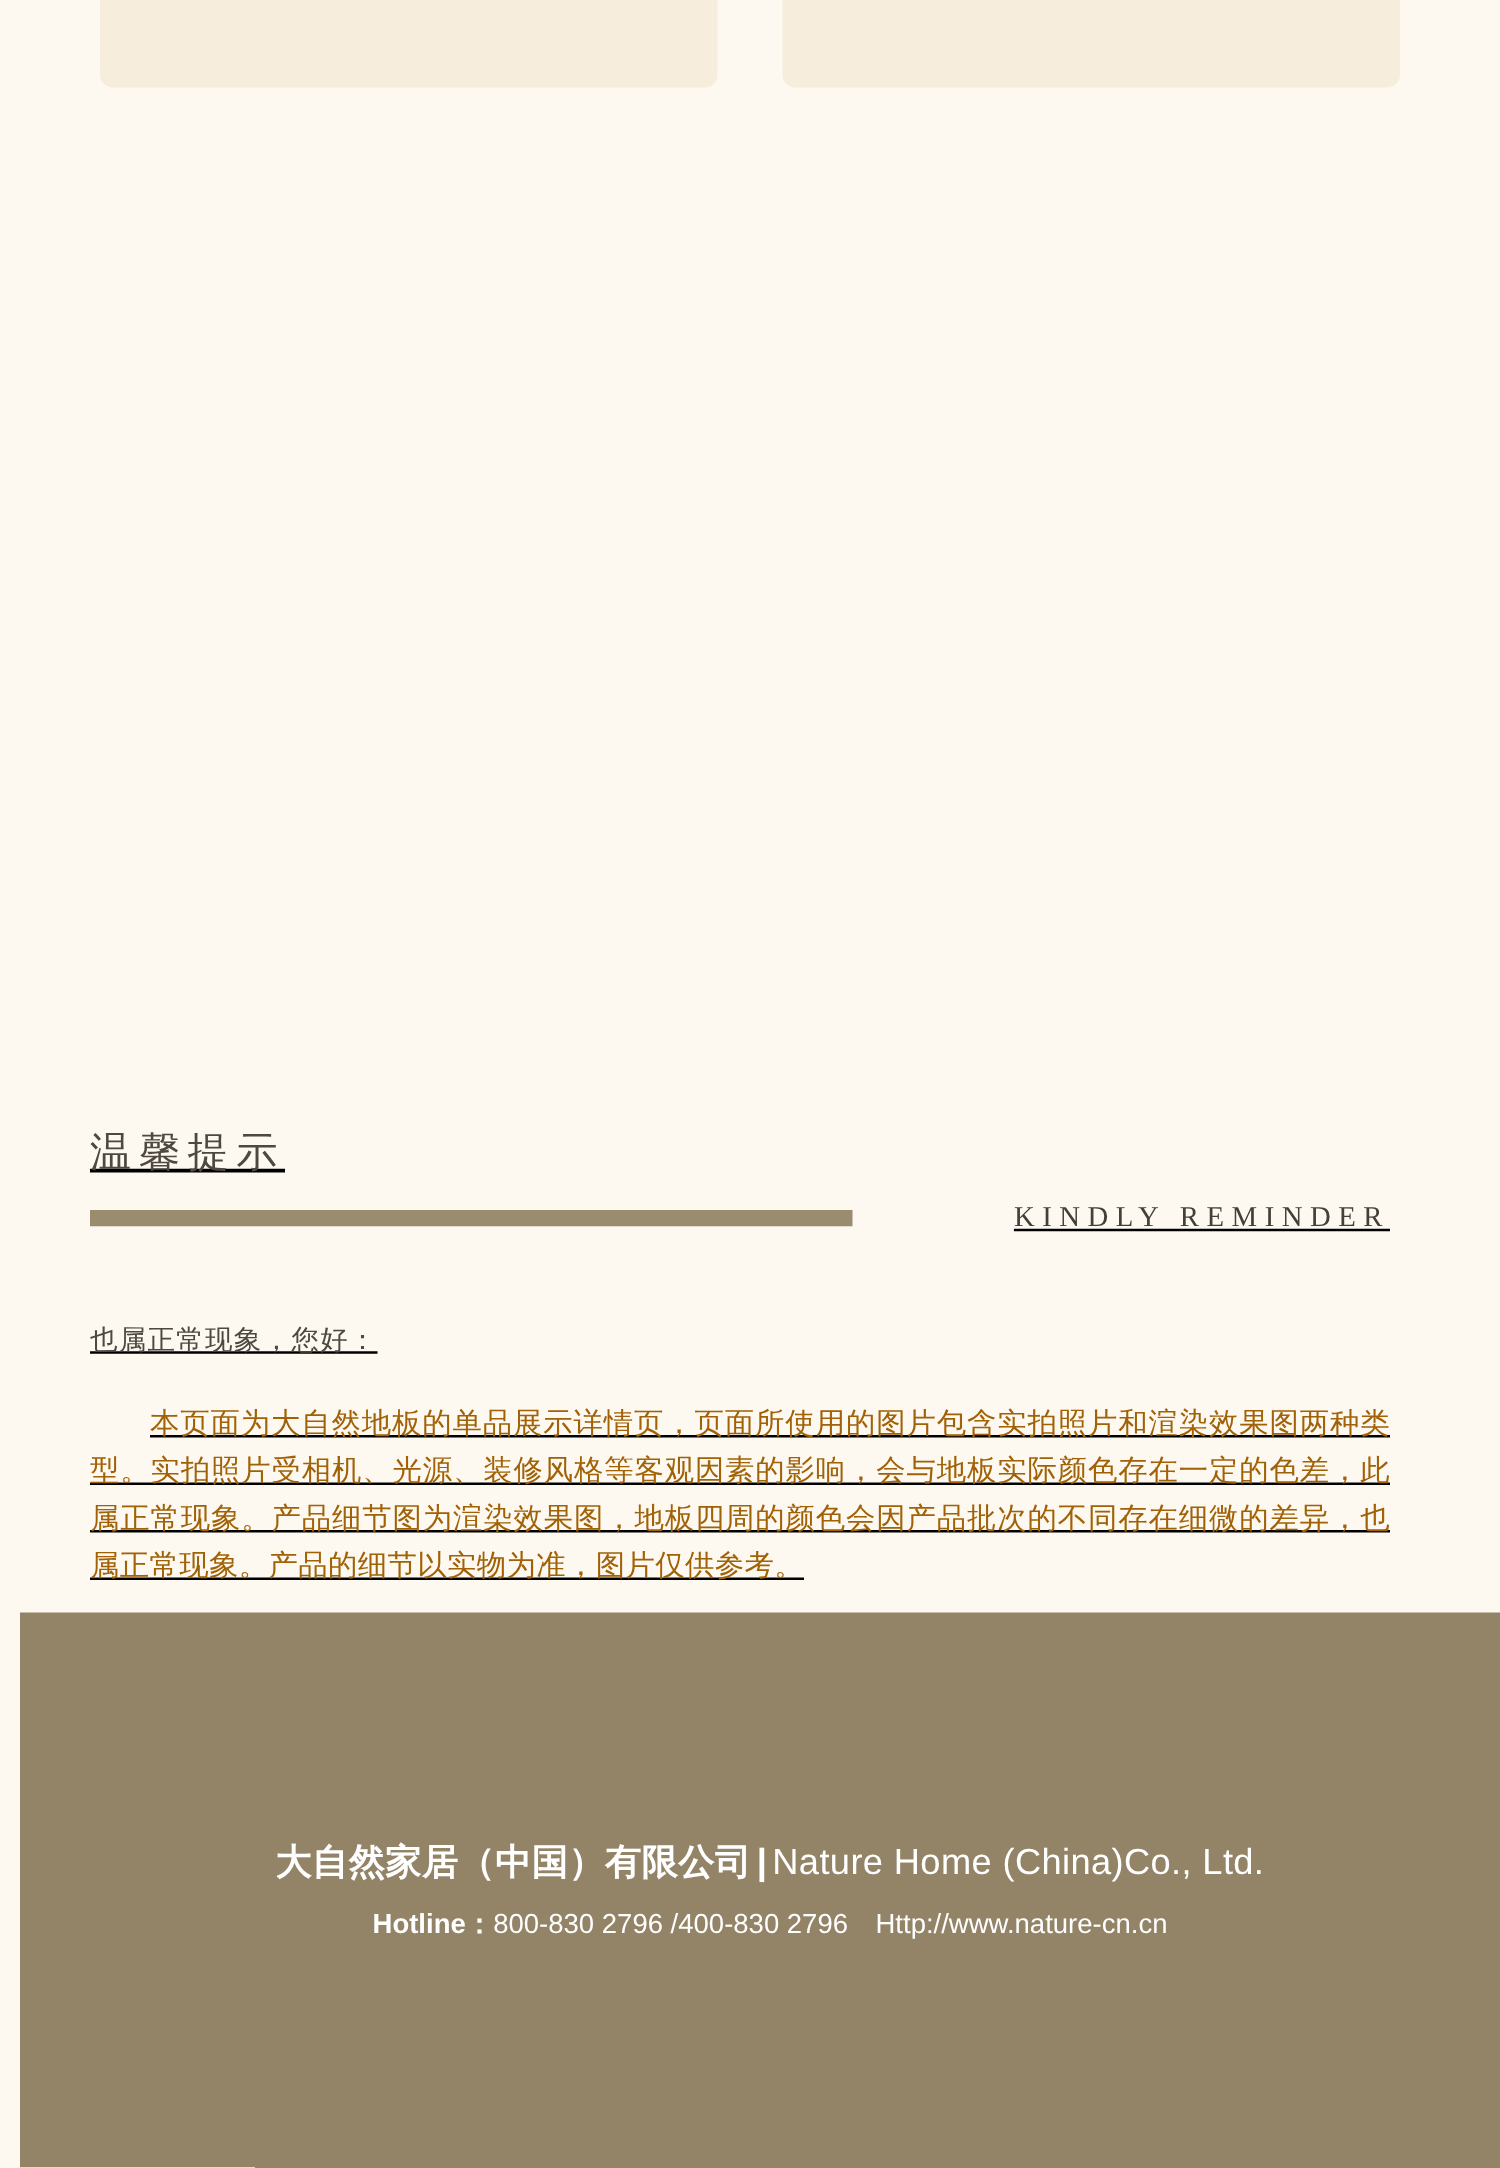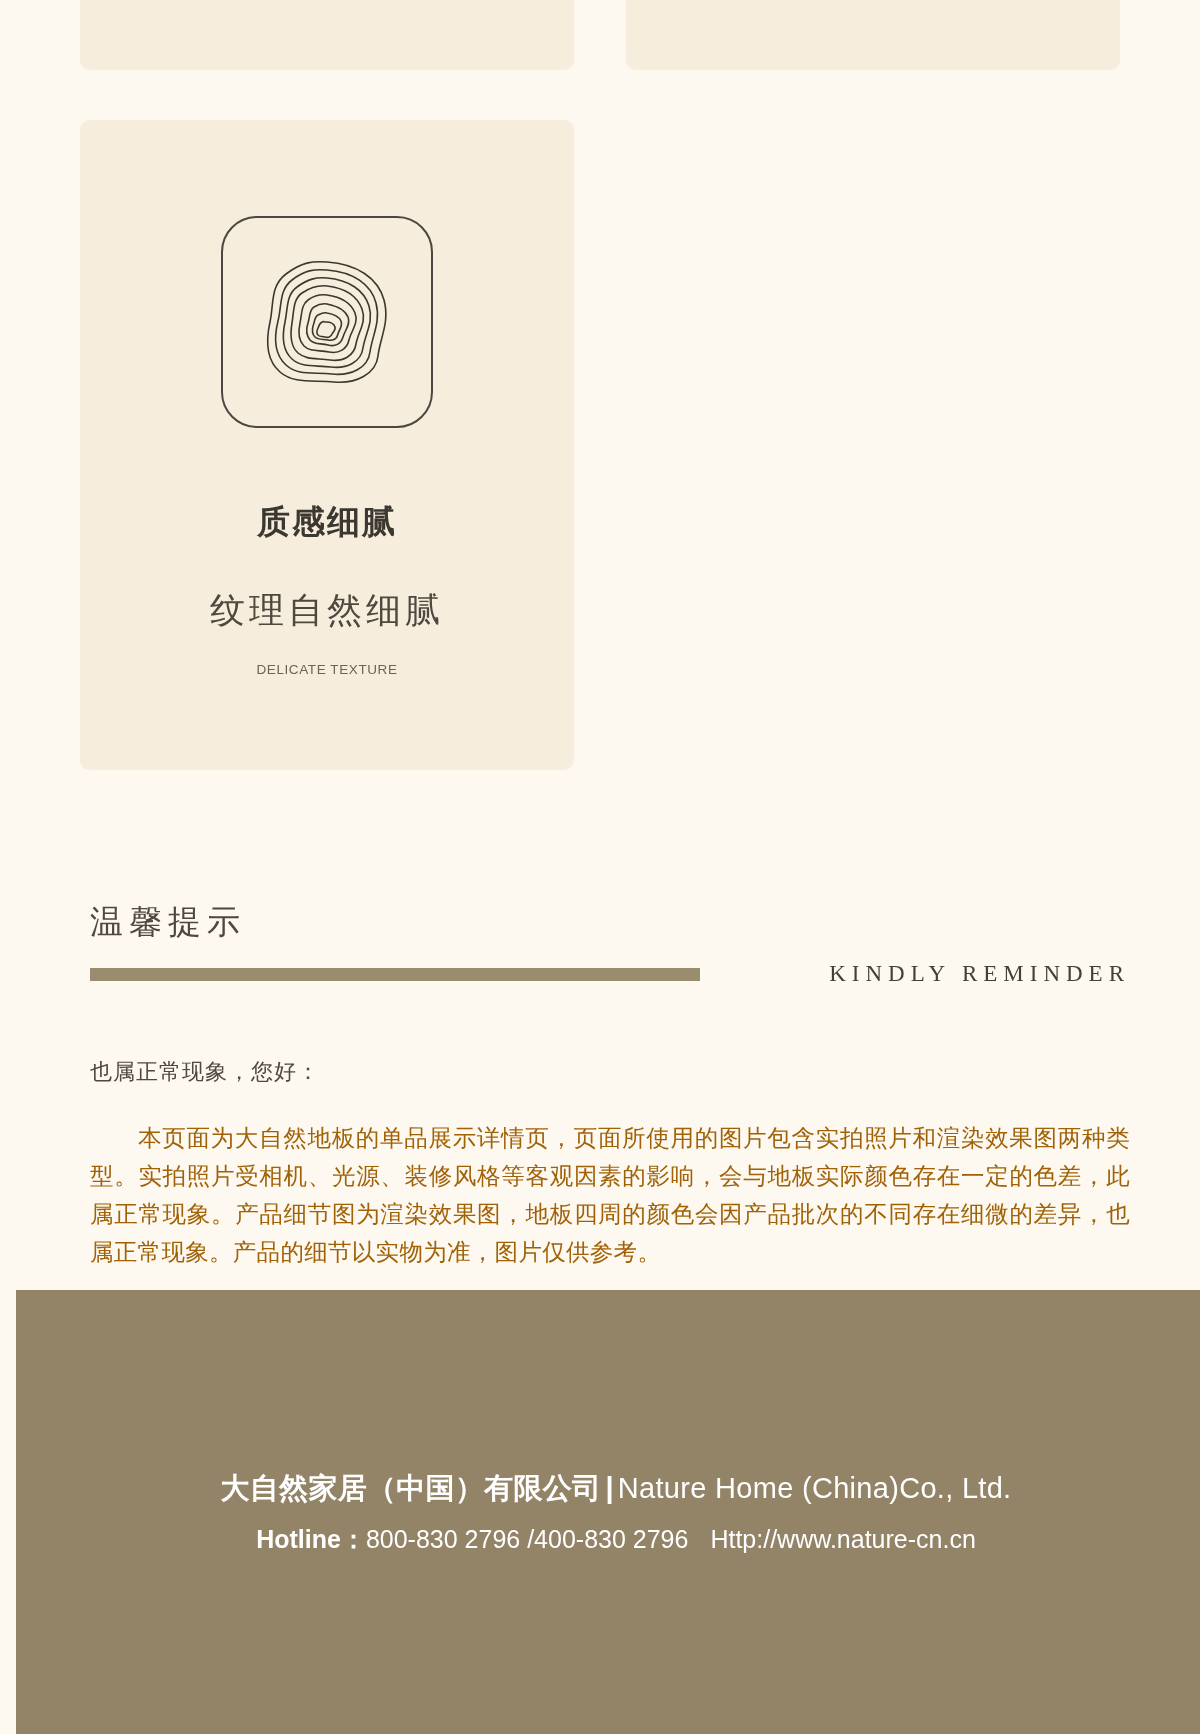--- a/index.html
+++ b/index.html
@@ -83,23 +83,24 @@
   .card-en {
     margin-top: 28px;
     font-size: 13.5px;
     color: #6b6457;
     letter-spacing: 0.6px;
   }
 
   
   .reminder {
     position: absolute;
-    left: 90px;
+    left: 72px;
     top: 900px;
     width: 1040px;
+    text-decoration: underline;
   }
   .reminder-title {
     font-size: 33px;
     color: #4e483f;
     letter-spacing: 6px;
     margin-bottom: 16px;
   }
   .reminder-rule {
     display: flex;
     align-items: center;
@@ -157,21 +158,21 @@
   }
   .footer-line1 .cn {
     font-weight: bold;
   }
   .footer-line1 .sep {
     font-weight: bold;
     padding: 0 4px;
   }
   .footer-line2 {
     margin-top: 14px;
-    font-size: 25px;
+    font-size: 22px;
     white-space: nowrap;
   }
   .footer-line2 .hotline-label {
     font-weight: bold;
   }
   .footer-line2 .url {
     padding-left: 22px;
   }
 </style>
 </head>
@@ -179,37 +180,20 @@
 
 <div class="page">
 
   <div class="cards-top">
     <div class="card-stub"></div>
     <div class="card-stub"></div>
   </div>
 
   <div class="cards-main">
 
-    <div class="card">
-      <div class="icon-box">
-        <svg width="150" height="140" viewBox="0 0 150 140" fill="none" stroke="#3b3731" stroke-width="1.6">
-          <path d="M75 10 C105 12 126 26 132 48 C138 70 128 86 126 104 C124 122 104 132 82 130 C60 128 42 132 28 120 C14 108 14 88 18 70 C22 52 18 34 34 22 C50 10 60 9 75 10 Z"></path>
-          <path d="M75 18 C101 20 119 32 124 51 C129 70 120 84 118 100 C116 116 99 124 80 122 C61 120 46 124 34 113 C22 102 22 85 26 69 C30 53 27 38 40 28 C53 18 62 17 75 18 Z"></path>
-          <path d="M75 26 C97 28 112 38 117 54 C122 70 113 82 111 96 C109 110 95 117 79 115 C63 113 50 116 40 107 C30 98 30 84 33 70 C36 56 34 43 45 35 C56 27 64 25 75 26 Z"></path>
-          <path d="M75 34 C93 36 105 44 110 57 C115 70 106 80 104 92 C102 104 91 110 78 108 C65 106 54 108 46 101 C38 94 38 83 40 71 C42 59 41 47 50 41 C59 35 66 33 75 34 Z"></path>
-          <path d="M75 43 C89 45 99 51 103 61 C107 71 99 79 97 88 C95 97 87 102 77 100 C67 98 58 100 52 94 C46 88 46 80 48 71 C50 62 49 53 56 48 C63 43 68 42 75 43 Z"></path>
-          <path d="M75 52 C85 54 93 58 96 65 C99 72 93 78 91 85 C89 92 83 95 76 93 C69 91 62 93 58 88 C54 83 54 77 56 71 C58 65 57 58 62 55 C67 52 70 51 75 52 Z"></path>
-          <path d="M75 61 C82 62 87 65 89 69 C91 74 87 78 86 82 C85 87 81 89 76 88 C71 87 66 88 63 85 C60 82 60 78 61 74 C63 70 62 65 66 63 C70 61 72 60 75 61 Z"></path>
-          <path d="M74 70 C79 70 82 72 83 75 C84 78 81 80 80 82 C79 85 76 86 73 85 C70 84 67 85 66 83 C64 81 65 78 66 76 C67 73 68 71 70 70 C72 69 72 70 74 70 Z"></path>
-        </svg>
-      </div>
-      <div class="card-title">质感细腻</div>
-      <div class="card-sub">纹理自然细腻</div>
-      <div class="card-en">DELICATE TEXTURE</div>
-    </div>
 
 
   </div>
 
   <div class="reminder">
     <div class="reminder-title">温馨提示</div>
     <div class="reminder-rule">
       <div class="rule-bar"></div>
       <div class="rule-en">KINDLY REMINDER</div>
     </div>

